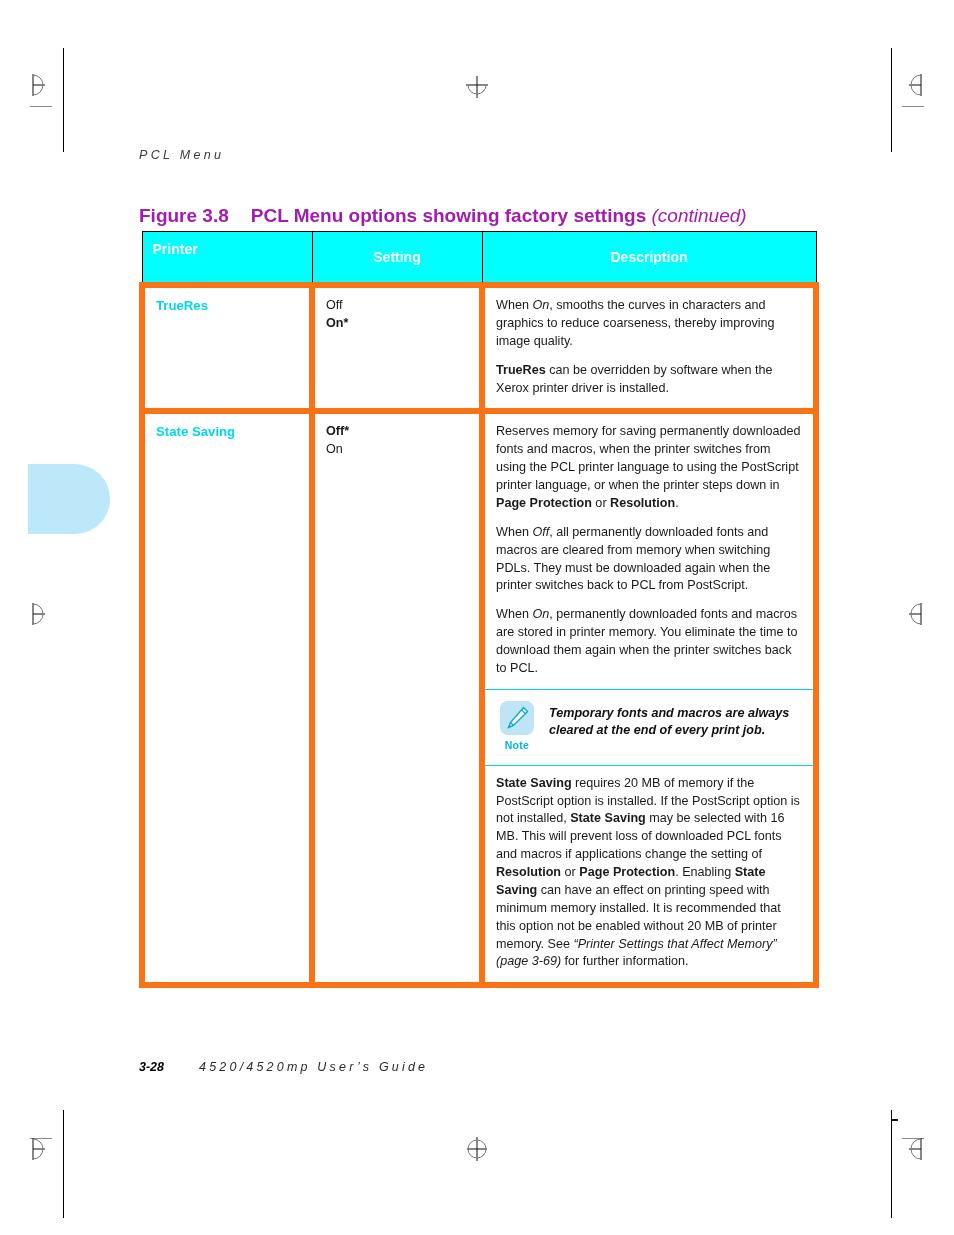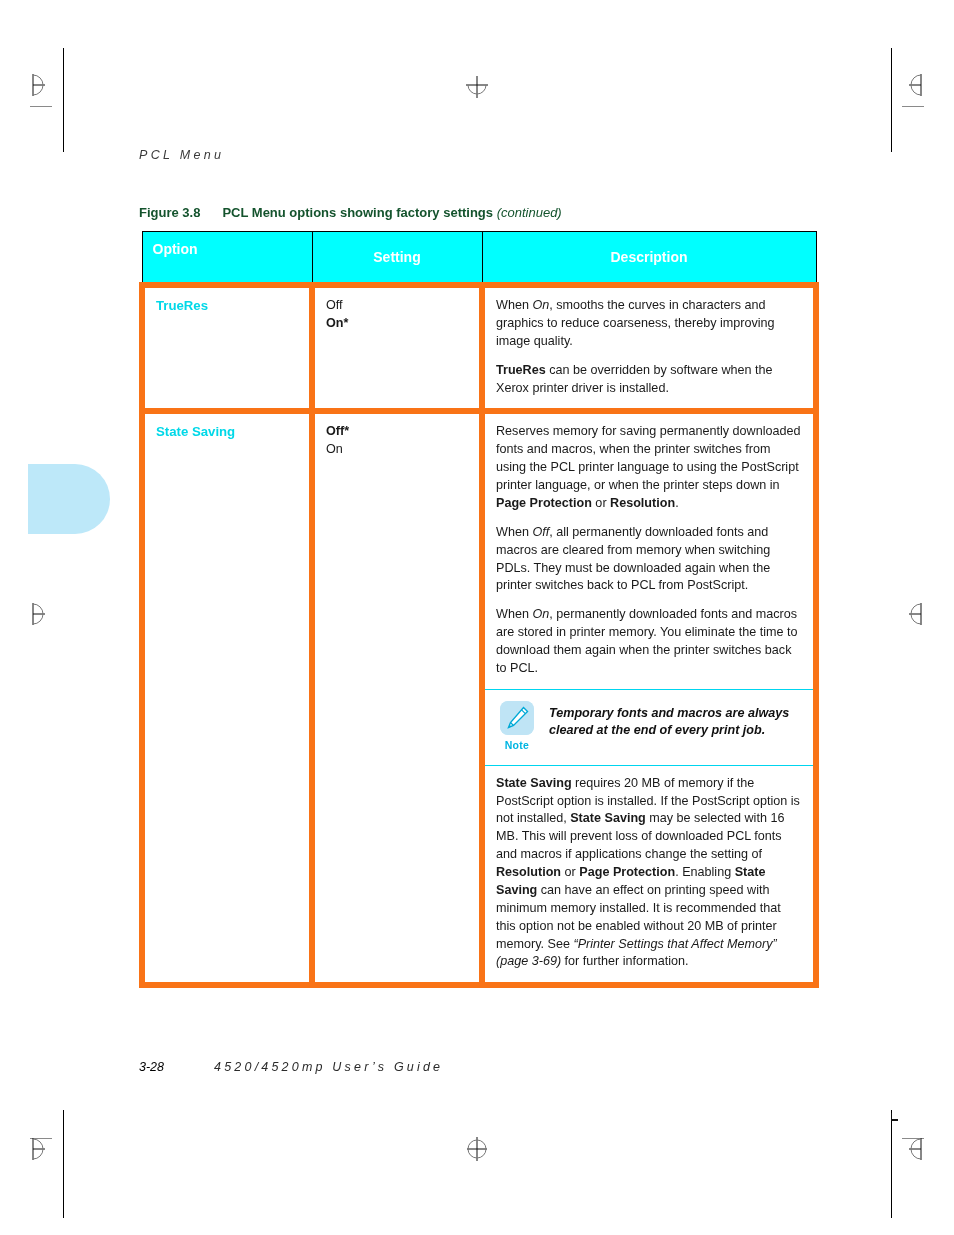--- a/index.html
+++ b/index.html
@@ -58,23 +58,23 @@
     font-style: italic;
     letter-spacing: 3.3px;
     color: #3b3b3b;
     white-space: nowrap;
   }
 
   .fig-caption {
     position: absolute;
     left: 139px;
     top: 205px;
-    font-size: 13px;
-    font-weight: bold;
-    color: #14532d;
+    font-size: 19px;
+    font-weight: bold;
+    color: #a21caf;
     white-space: nowrap;
   }
   .fig-caption .fig-num { margin-right: 22px; }
   .fig-caption .fig-cont {
     font-weight: normal;
     font-style: italic;
   }
 
   
   .tbl {
@@ -176,23 +176,23 @@
 
   
   .footer {
     position: absolute;
     left: 139px;
     top: 1060px;
     font-size: 12.5px;
     white-space: nowrap;
   }
   .footer .pg {
-    font-weight: normal;
-    font-style: italic;
-    margin-right: 50px;
+    font-weight: bold;
+    font-style: italic;
+    margin-right: 35px;
   }
   .footer .guide {
     font-style: italic;
     letter-spacing: 3.2px;
     color: #2a2a2a;
   }
   .corner-crop {
     position: absolute;
     width: 10px;
     height: 10px;
@@ -267,21 +267,21 @@
   </div>
 
   <table class="tbl">
     <colgroup>
       <col class="col-option">
         <col class="col-setting">
         <col class="col-desc">
     </colgroup>
     <thead>
       <tr>
-        <th class="hdr left">Option</th>
+        <th class="hdr left">Printer</th>
         <th class="hdr center">Setting</th>
         <th class="hdr center">Description</th>
       </tr>
     </thead>
     <tbody>
 
       <tr>
         <td class="cell">
           <span class="opt-name">TrueRes</span>
         </td>

